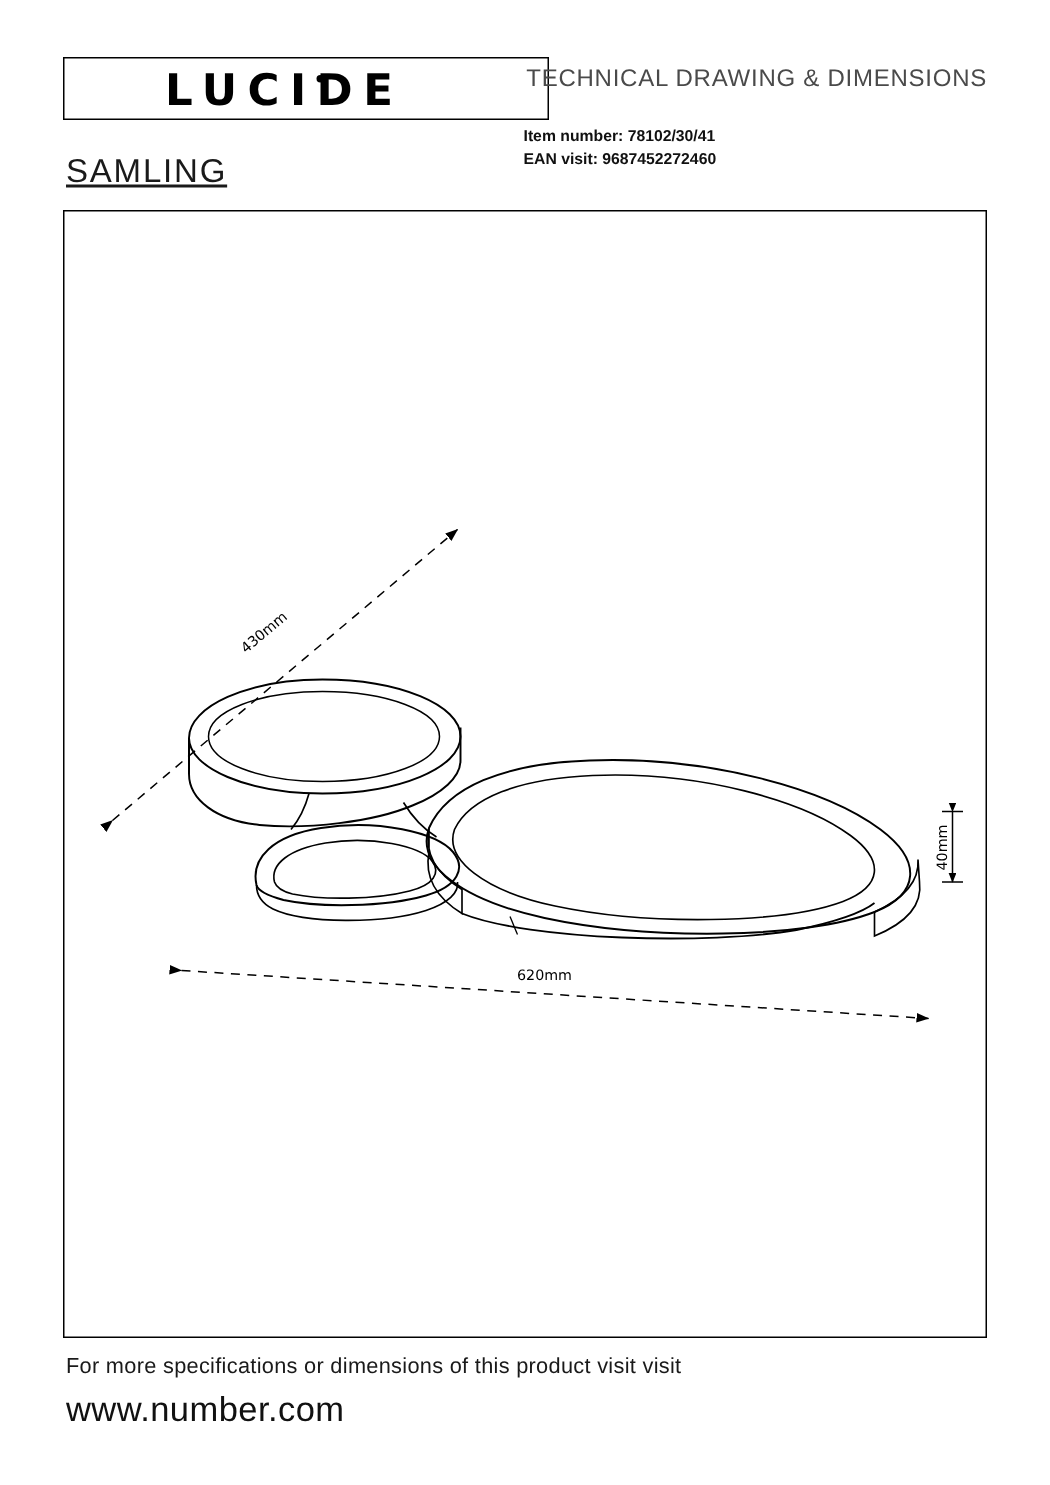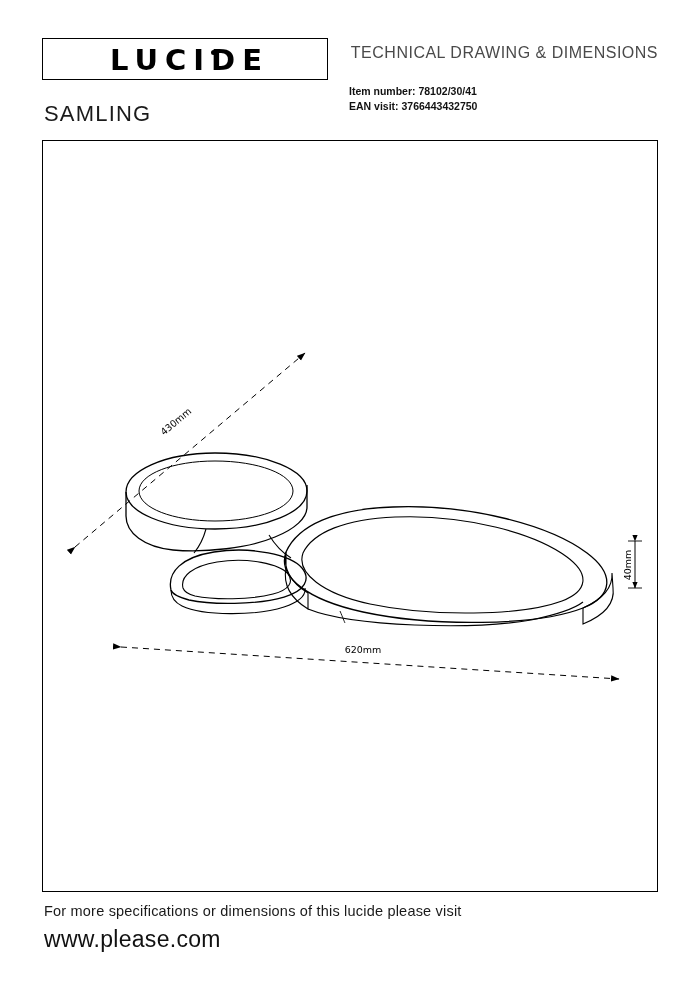--- a/index.html
+++ b/index.html
@@ -27,21 +27,21 @@
     position: absolute;
     left: 42px;
     top: 34px;
     width: 616px;
     height: 52px;
   }
   .logo-box {
     position: absolute;
     left: 0;
     top: 4px;
-    width: 286px;
+    width: 324px;
     height: 42px;
     border: 1.6px solid #000;
     box-sizing: border-box;
   }
   .logo-text {
     position: absolute;
     left: 0;
     top: 0;
     width: 286px;
     height: 42px;
@@ -77,20 +77,21 @@
 
   
   .product-name {
     position: absolute;
     left: 44px;
     top: 101px;
     font-size: 22px;
     font-weight: 400;
     letter-spacing: 1.2px;
     color: #1a1a1a;
+    text-decoration: underline;
   }
   .meta {
     position: absolute;
     left: 336px;
     top: 84px;
     font-size: 10.5px;
     line-height: 15px;
     color: #111;
     margin-left: 13px;
   }
@@ -153,21 +154,21 @@
 
   <div class="product-name">SAMLING</div>
 
   <div class="meta">
     <div class="meta-row">
       <span class="label">Item number:</span>
       <span class="value">78102/30/41</span>
     </div>
     <div class="meta-row">
       <span class="label">EAN visit:</span>
-      <span class="value">3766443432750</span>
+      <span class="value">9687452272460</span>
     </div>
   </div>
 
   <div class="frame">
     <svg class="drawing" viewBox="0 0 616 752">
       <defs>
         <marker id="arrHead" markerWidth="9" markerHeight="9" refX="8" refY="3.2" orient="auto">
           <path d="M0,0 L8.5,3.2 L0,6.4 z" fill="#000"></path>
         </marker>
         <marker id="arrHeadSm" markerWidth="7" markerHeight="7" refX="6" refY="2.6" orient="auto">
@@ -212,16 +213,16 @@
 
       <g>
         <line x1="592" y1="400" x2="592" y2="447" stroke="#000" stroke-width="1" marker-start="url(#arrHeadSm)" marker-end="url(#arrHeadSm)"></line>
         <line x1="585" y1="400" x2="599" y2="400" stroke="#000" stroke-width="0.9"></line>
         <line x1="585" y1="447" x2="599" y2="447" stroke="#000" stroke-width="0.9"></line>
         <text x="588" y="424" font-family="DejaVu Sans, sans-serif" font-size="9.5" fill="#000" transform="rotate(-90 588 424)" text-anchor="middle">40mm</text>
       </g>
     </svg>
   </div>
 
-  <div class="footer-line1">For more specifications or dimensions of this lucide please visit</div>
-  <div class="footer-line2">www.please.com</div>
+  <div class="footer-line1">For more specifications or dimensions of this product visit visit</div>
+  <div class="footer-line2">www.number.com</div>
 
 </div>
 
 </body></html>

